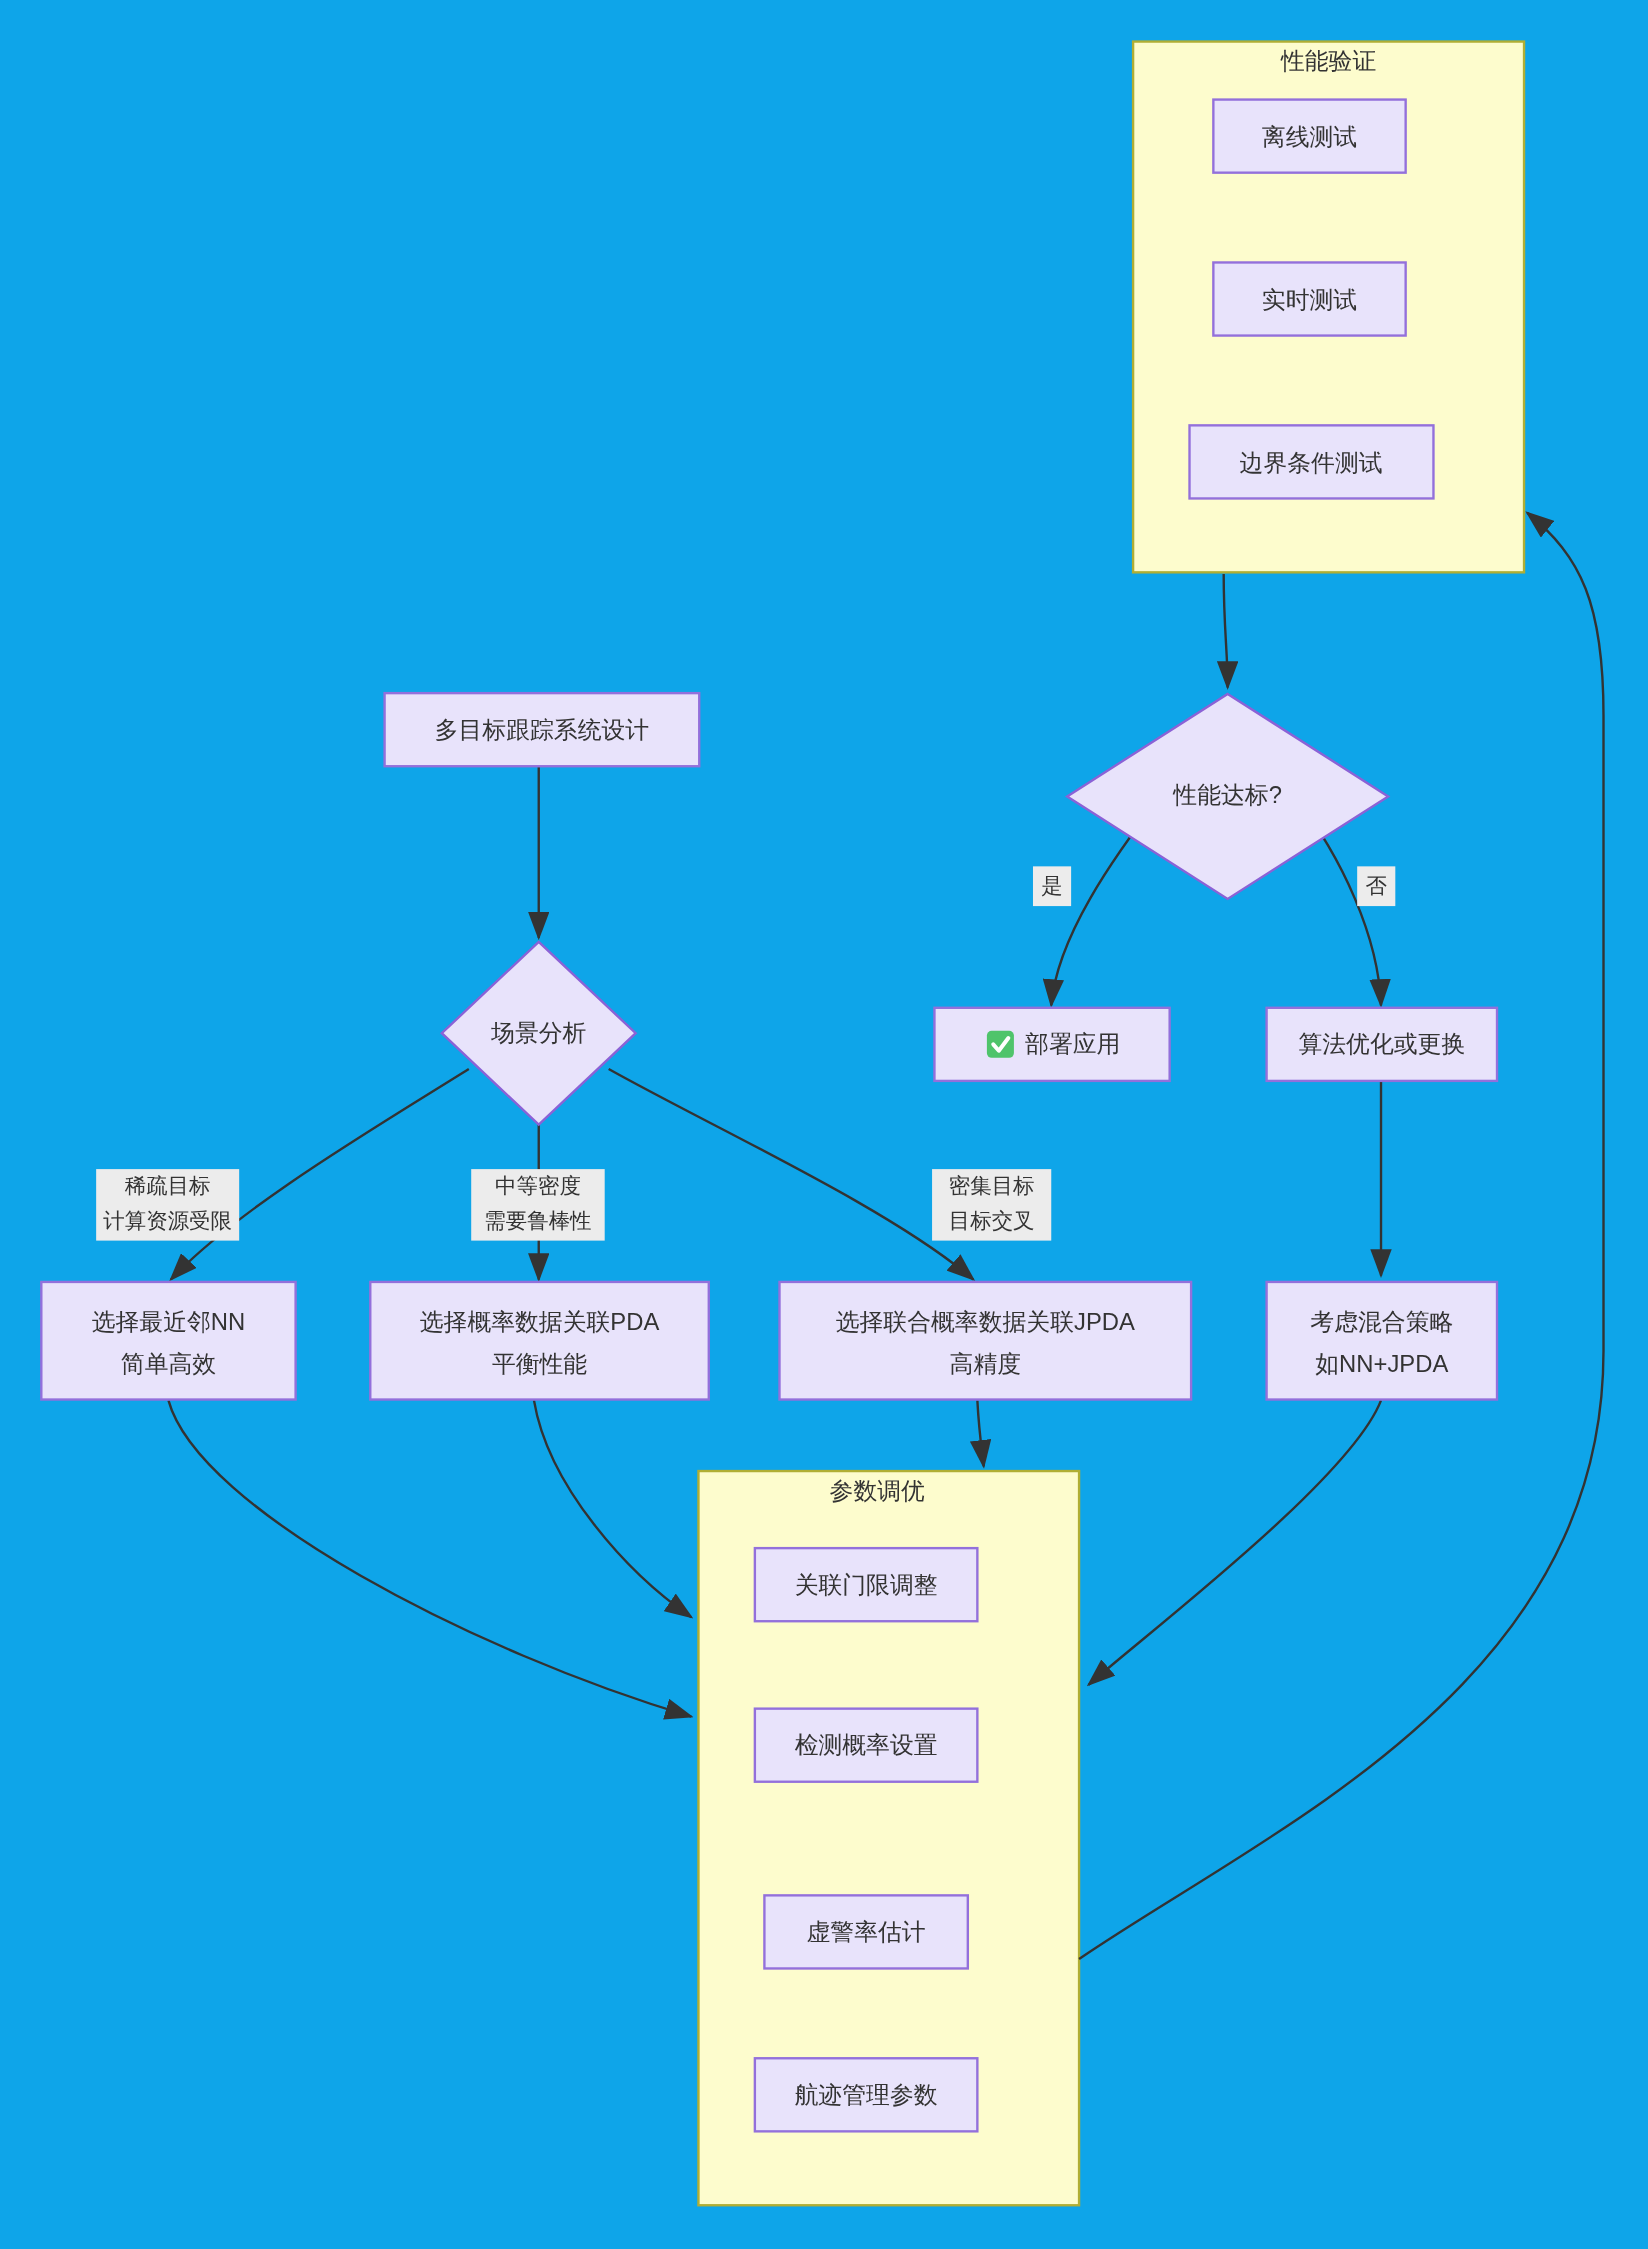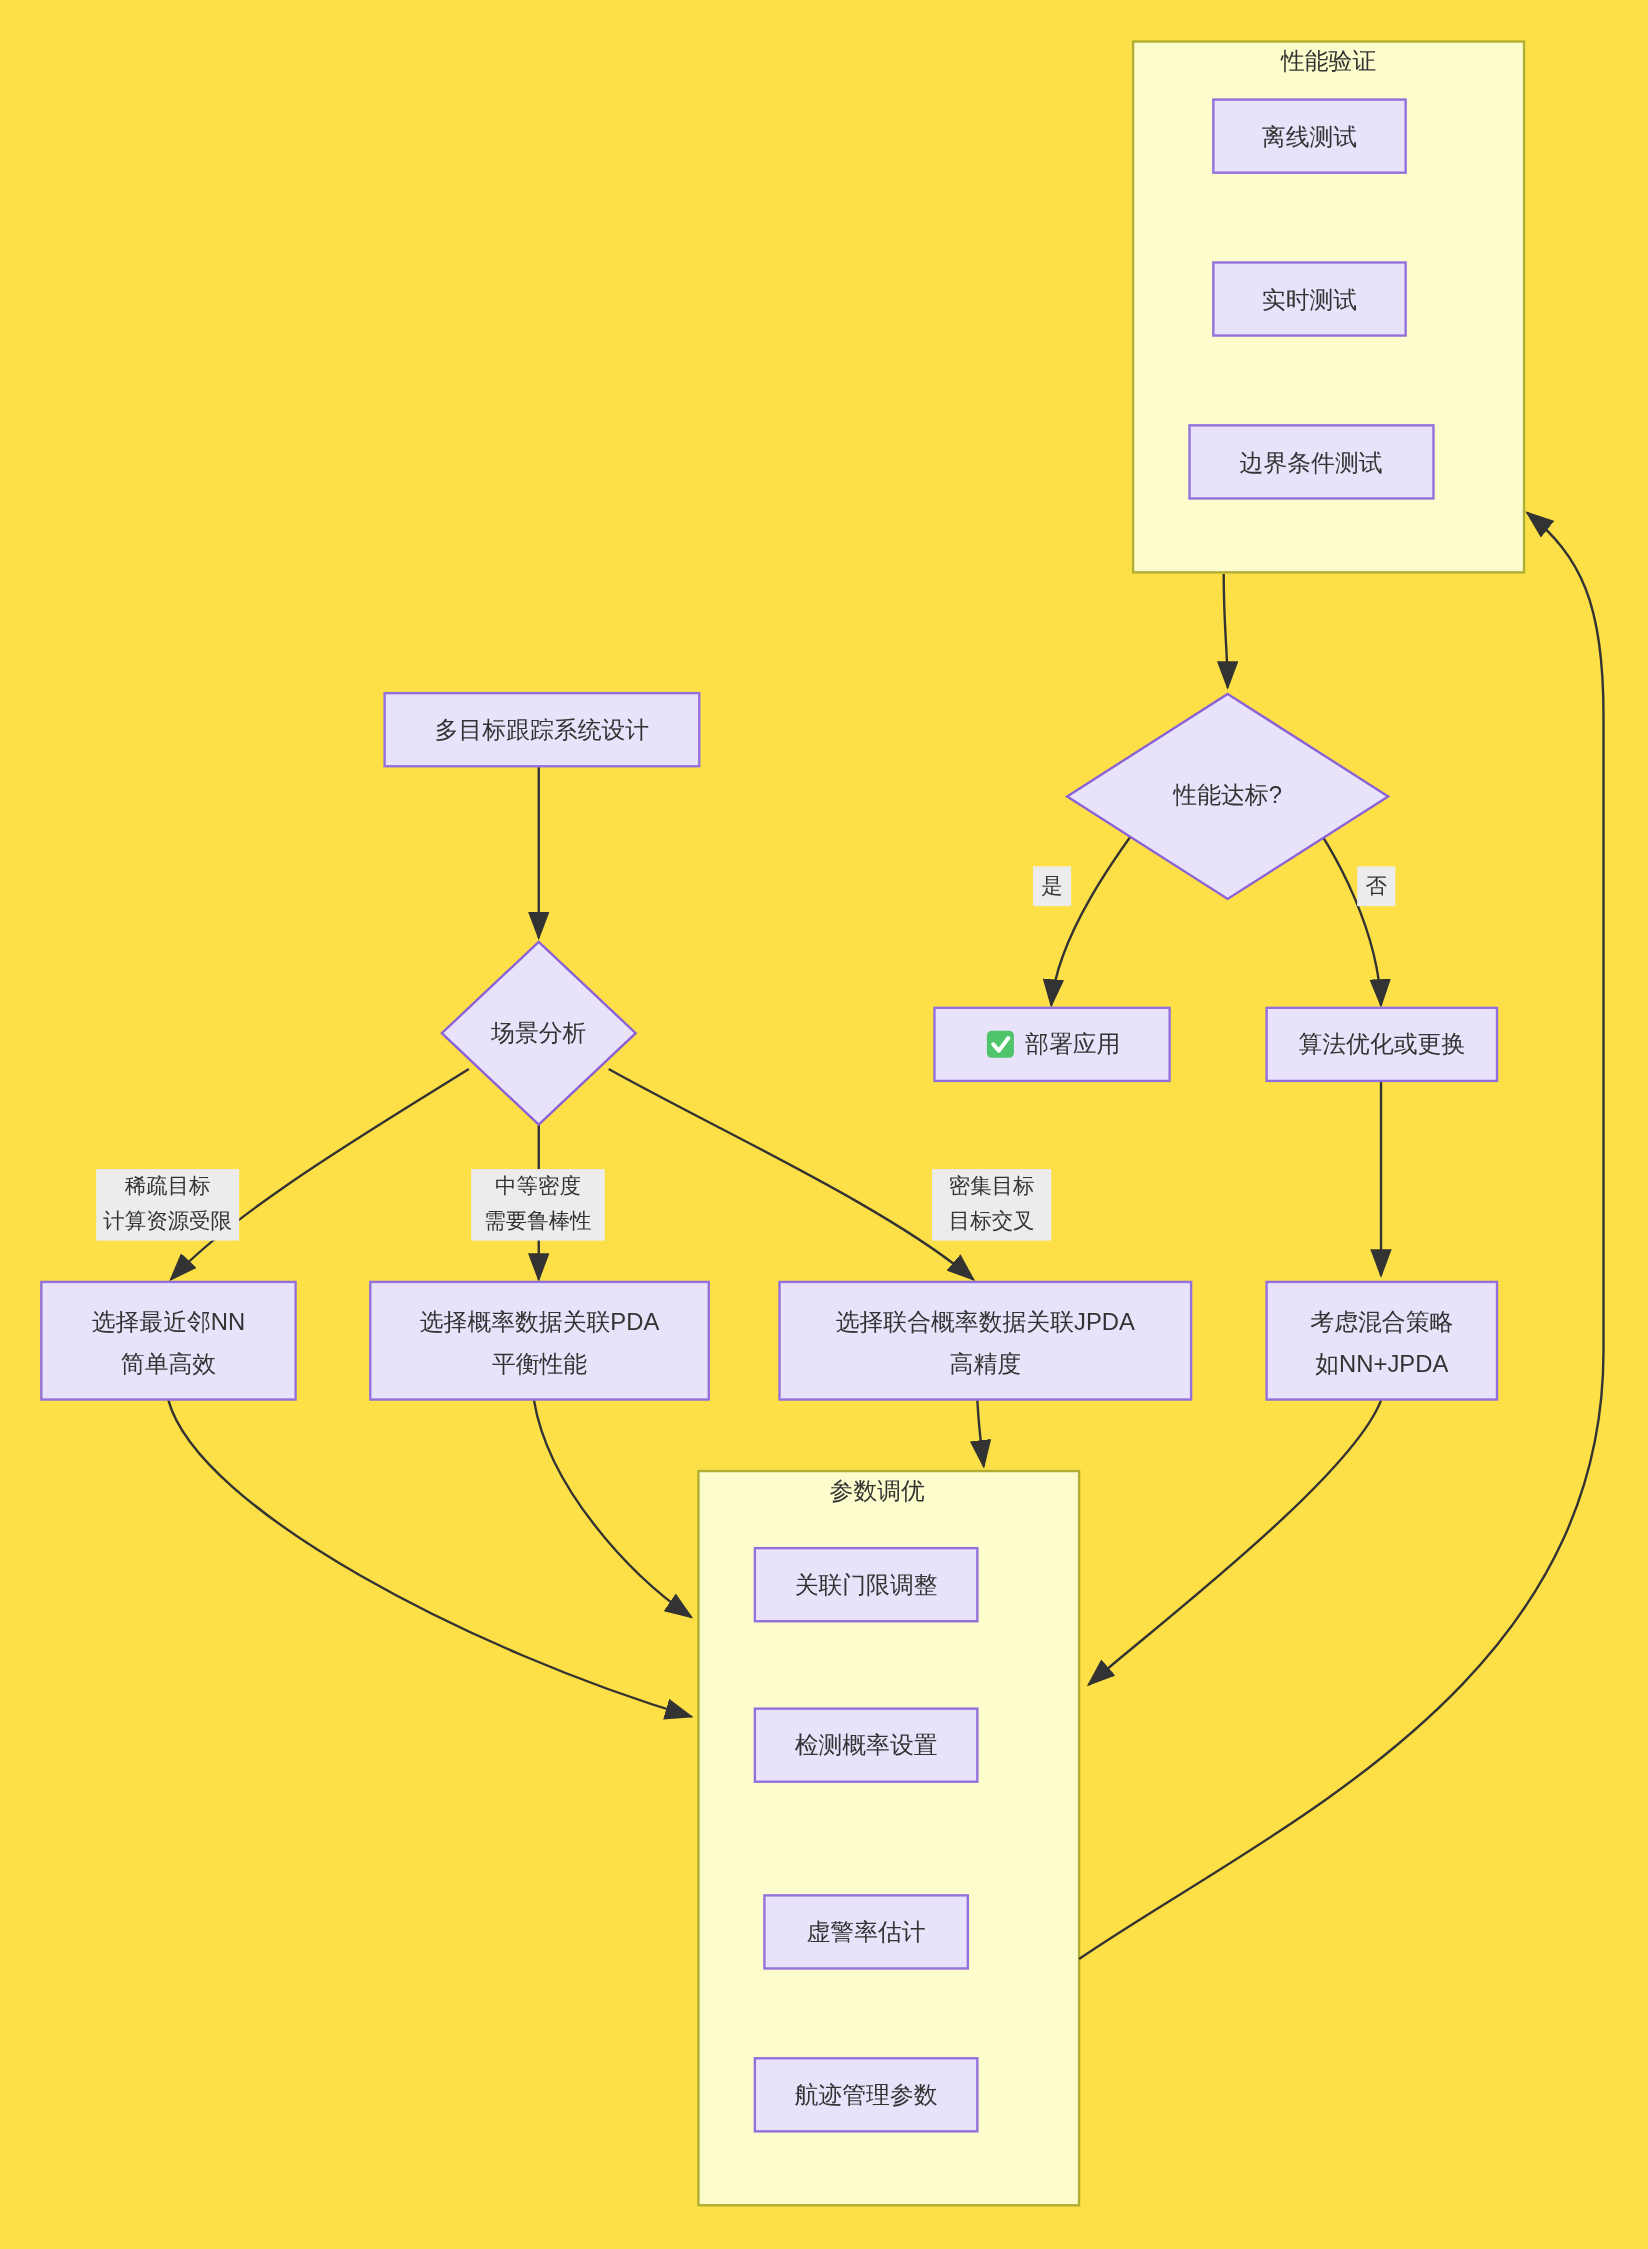--- a/index.html
+++ b/index.html
@@ -7,21 +7,21 @@
     padding: 0;
     background: #ffffff;
   }
   body {
     font-family: "Liberation Sans", "DejaVu Sans", sans-serif;
   }
   #diagram-root {
     position: relative;
     width: 1648px;
     height: 2250px;
-    background: #fde047;
+    background: #0ea5e9;
     overflow: hidden;
   }
   svg.flow-canvas {
     position: absolute;
     top: 0;
     left: 0;
     width: 1648px;
     height: 2250px;
   }
   .node-rect {

